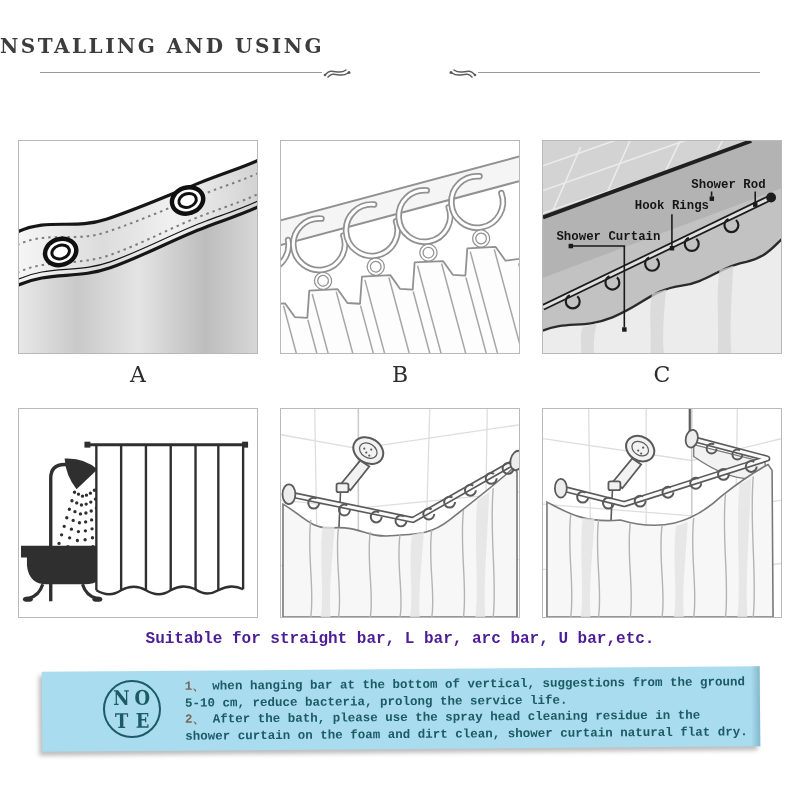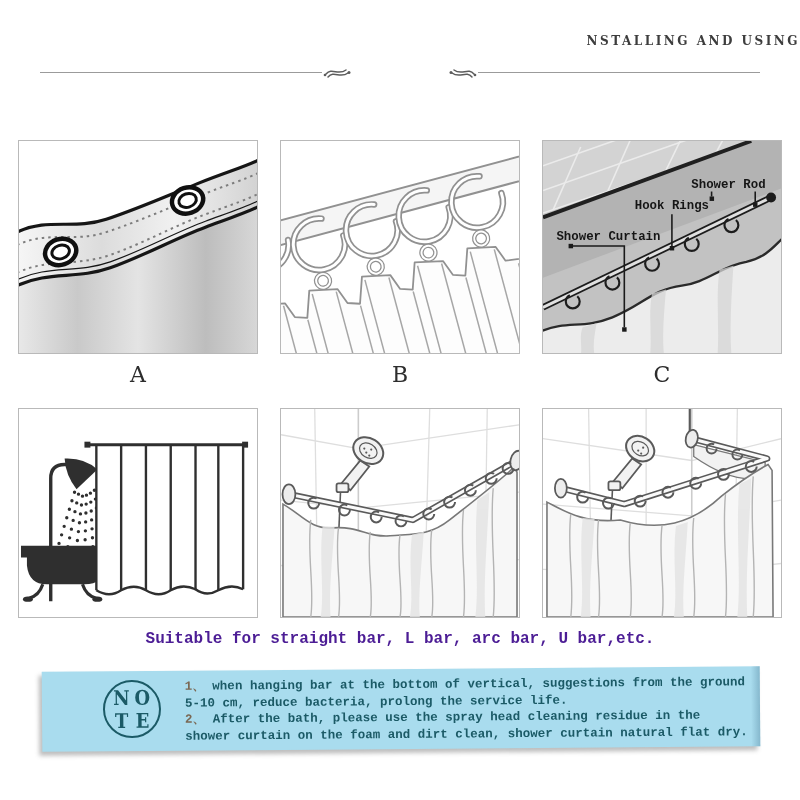--- a/index.html
+++ b/index.html
@@ -2,23 +2,23 @@
 <html style="--note-band: #a9dcee; --note-text: #1b5a66; --note-number: #7a6854; --title-text: #3d3d3d;"><head>
 <meta charset="utf-8">
 <style>
   html,body{margin:0;padding:0;}
   body{
     width:800px;height:800px;background:#ffffff;position:relative;overflow:hidden;
     font-family:"Liberation Serif", serif;
   }
   
   .title{
-    position:absolute;top:34px;left:0;right:0;text-align:right;
+    position:absolute;top:34px;left:0;right:0;text-align:left;
     font-family:"DejaVu Serif", serif;font-weight:bold;
-    font-size:12px;letter-spacing:2.5px;color:var(--title-text,#3d3d3d);
+    font-size:20px;letter-spacing:2.5px;color:var(--title-text,#3d3d3d);
   }
   .divider{position:absolute;top:64px;left:40px;right:40px;height:16px;display:flex;align-items:center;}
   .divider .line{flex:1;border-top:1.6px solid #9b9b9b;height:0;}
   .divider .gap{width:88px;}
   .flourish{width:34px;height:16px;flex:0 0 auto;}
   
   .row{position:absolute;left:18px;width:764px;display:grid;grid-template-columns:repeat(3,1fr);gap:22px;}
   .row1{top:140px;}
   .row2{top:408px;}
   .panel{height:214px;border:1px solid #b9b9b9;background:#fff;box-sizing:border-box;overflow:hidden;}

